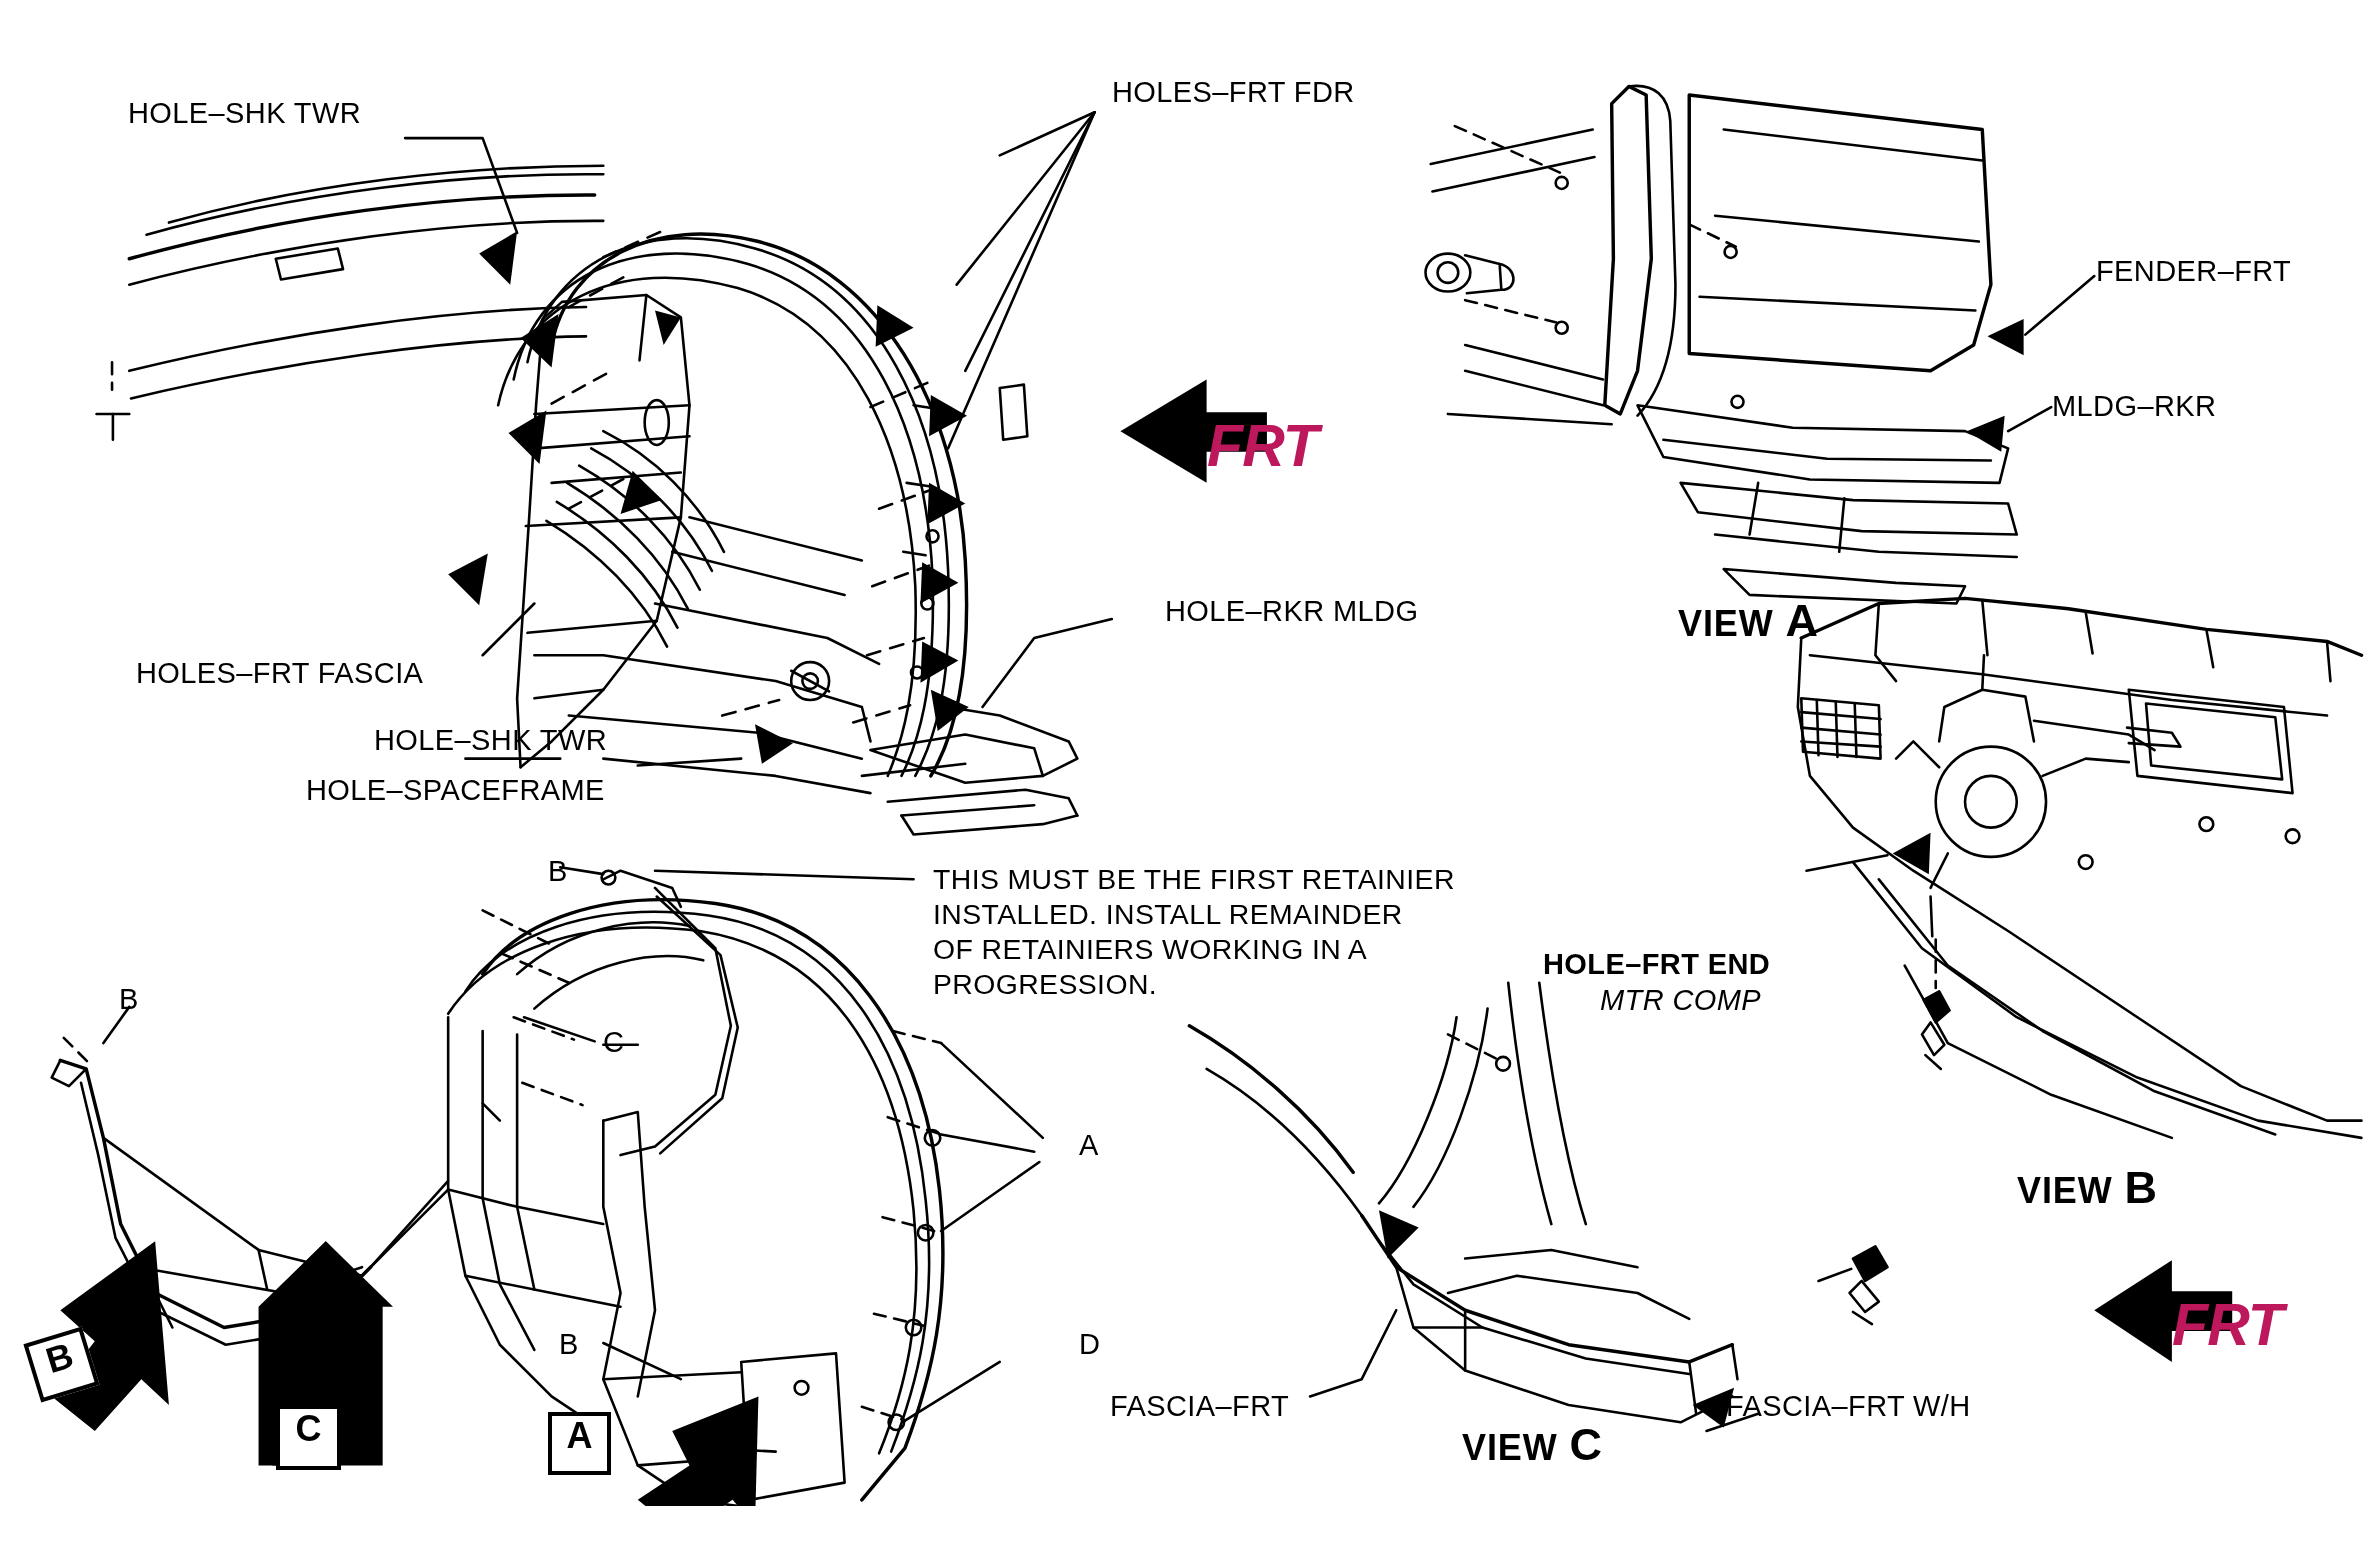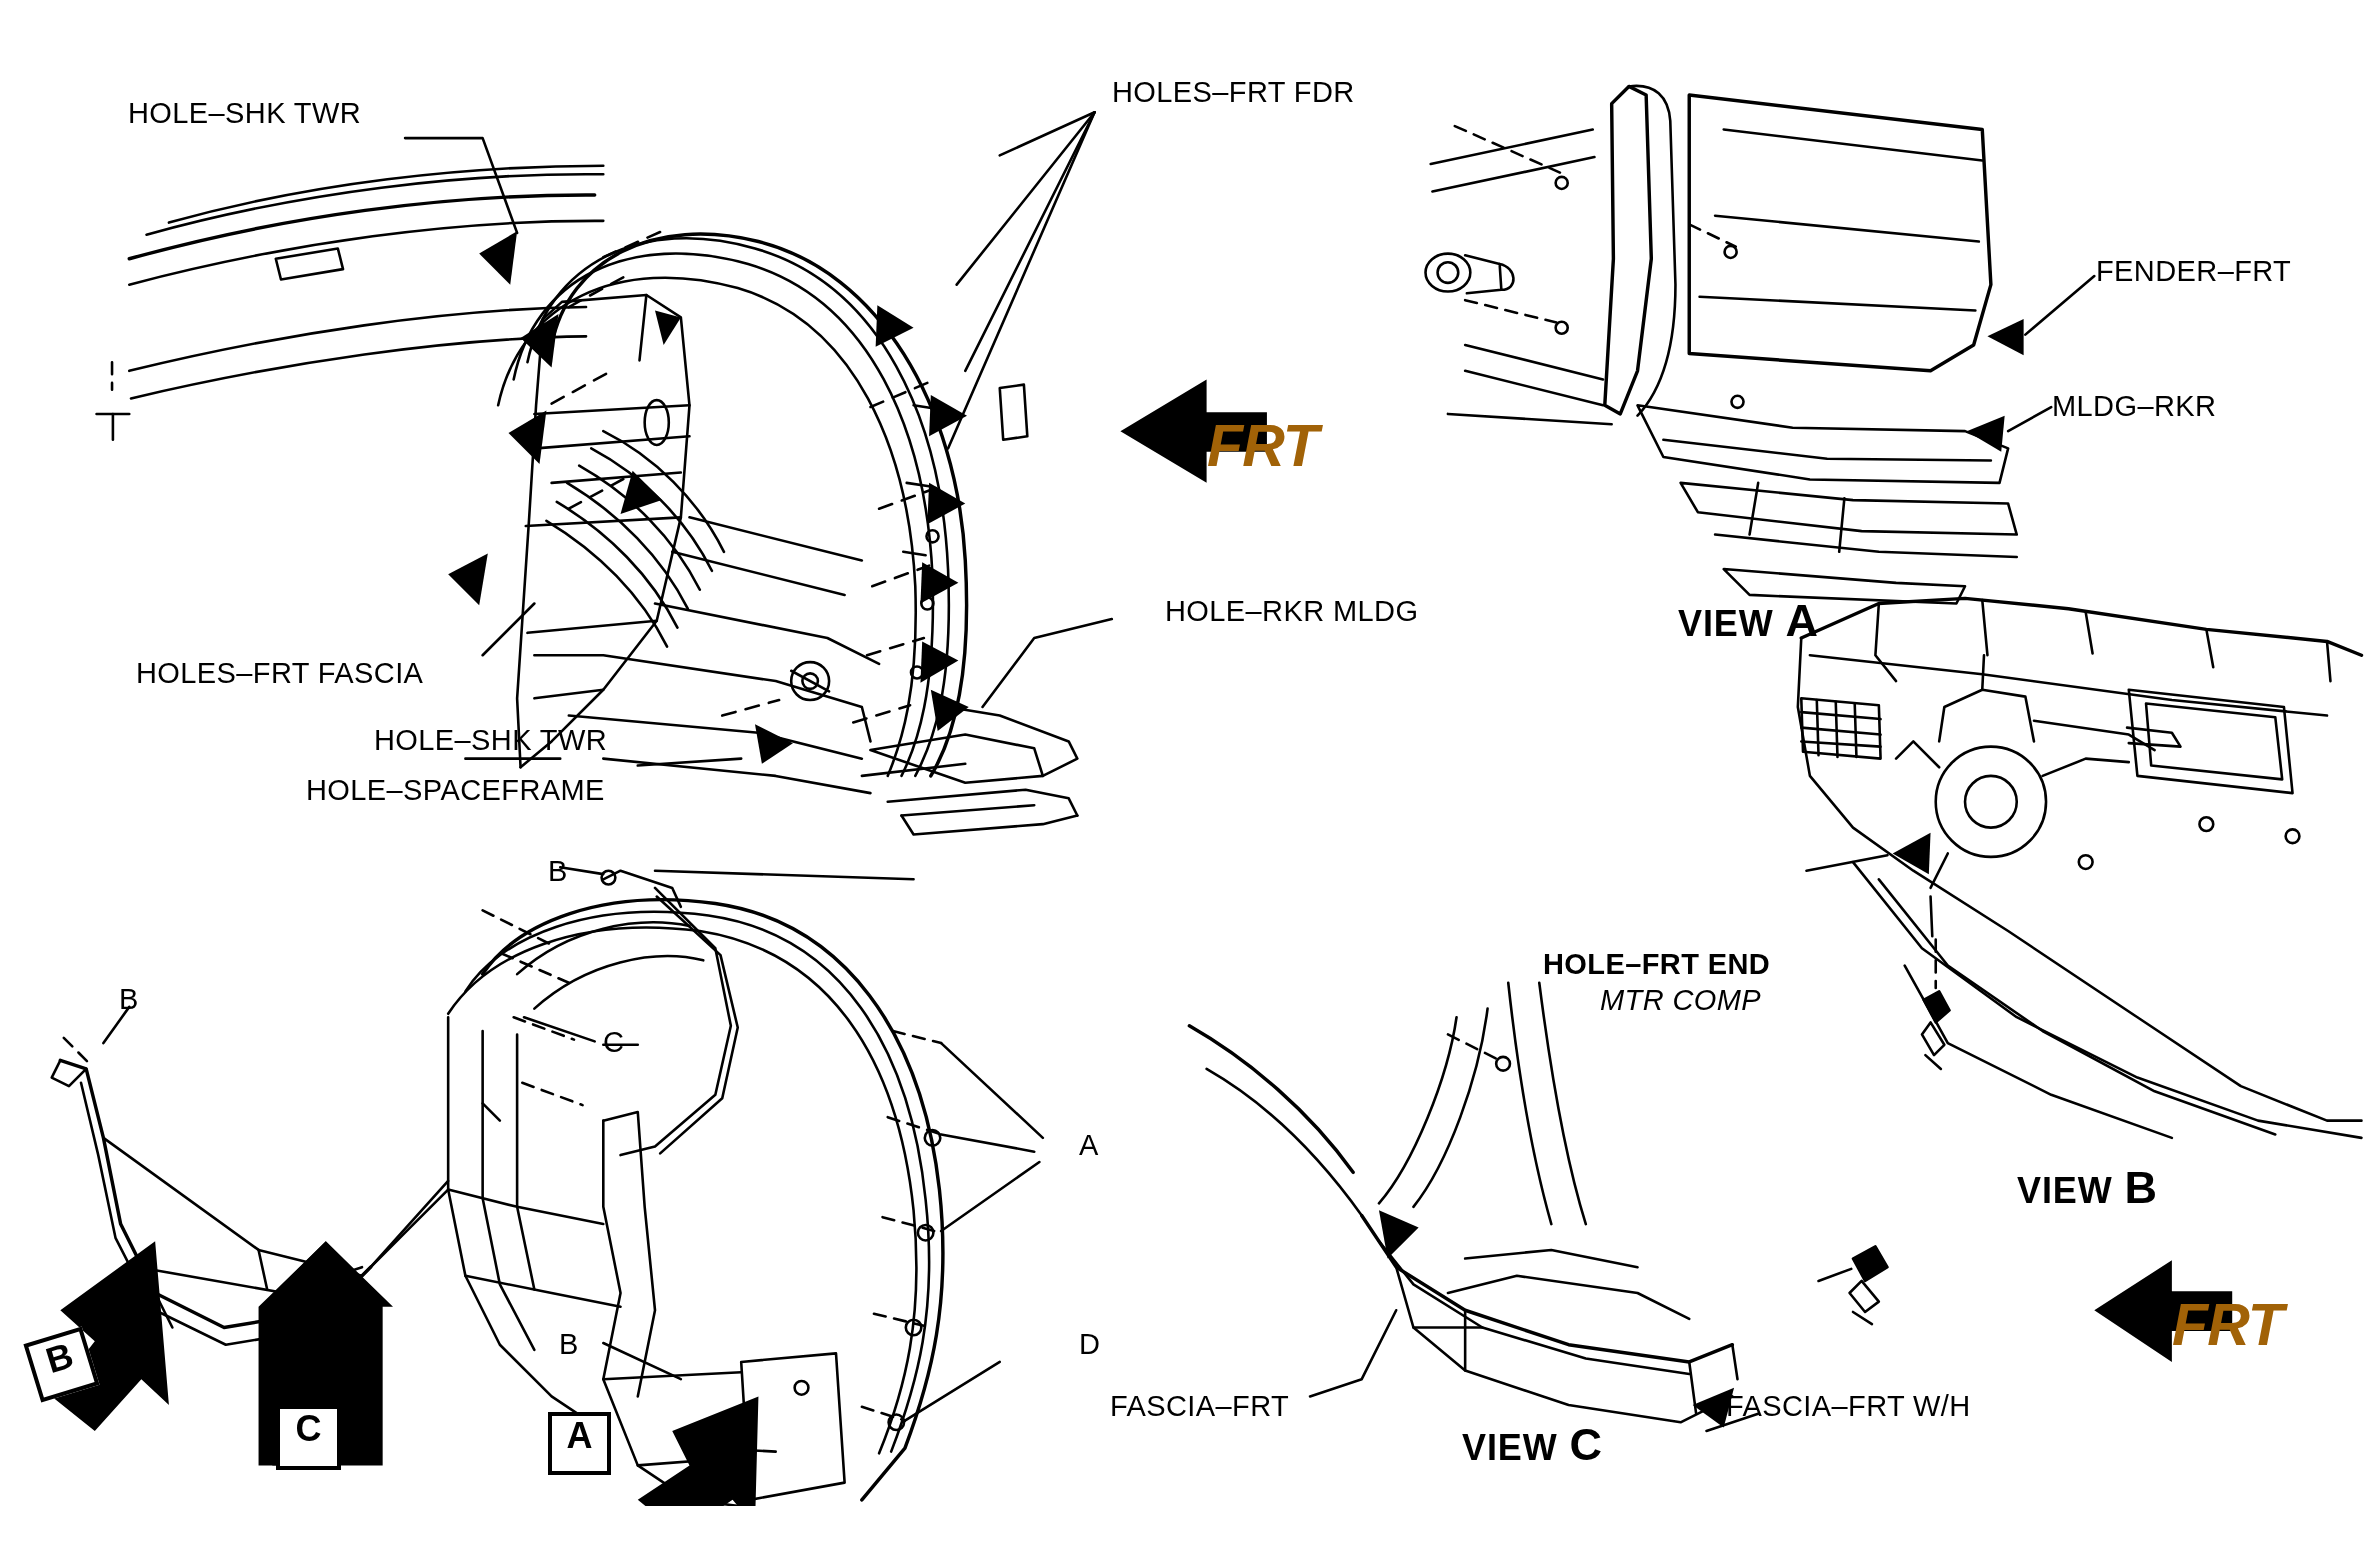--- a/index.html
+++ b/index.html
@@ -41,21 +41,21 @@
     font-weight: bold;
     font-size: 36px;
     letter-spacing: 0.9px;
   }
   .viewttl .big { font-size: 45px; margin-left: 12px; }
   .frt {
     position: absolute;
     font-weight: bold;
     font-size: 59px;
     font-style: italic;
-    color: #a16207;
+    color: #be185d;
     letter-spacing: -0.9px;
   }
   .boxltr {
     position: absolute;
     border: 4.3px solid #000;
     font-weight: bold;
     font-size: 36px;
     text-align: center;
     line-height: 40px;
     color: #000;
@@ -430,20 +430,24 @@
     <span>VIEW</span><span class="big">A</span>
   </div>
 
   <div class="lbl s1" style="left:1543px; top:948px;font-weight:bold;">HOLE–FRT END</div>
   <div class="lbl s1" style="left:1600px; top:984px;font-style:italic;">MTR COMP</div>
 
   <div class="viewttl" style="left:2017px; top:1162px;">
     <span>VIEW</span><span class="big">B</span>
   </div>
 
+  <div class="lbl note" style="left:933px; top:862px;">THIS MUST BE THE FIRST RETAINIER
+INSTALLED. INSTALL REMAINDER
+OF RETAINIERS WORKING IN A
+PROGRESSION.</div>
 
   <div class="calloutltr" style="left:548px; top:855px;">B</div>
   <div class="calloutltr" style="left:119px; top:983px;">B</div>
   <div class="calloutltr" style="left:603px; top:1026px;">C</div>
   <div class="calloutltr" style="left:1079px; top:1129px;">A</div>
   <div class="calloutltr" style="left:559px; top:1328px;">B</div>
   <div class="calloutltr" style="left:1079px; top:1328px;">D</div>
 
   <div class="boxltr" style="left:31px; top:1334px; width:53px; height:53px; transform:rotate(-17deg);">B</div>
   <div class="boxltr" style="left:276px; top:1405px; width:57px; height:57px;">C</div>

